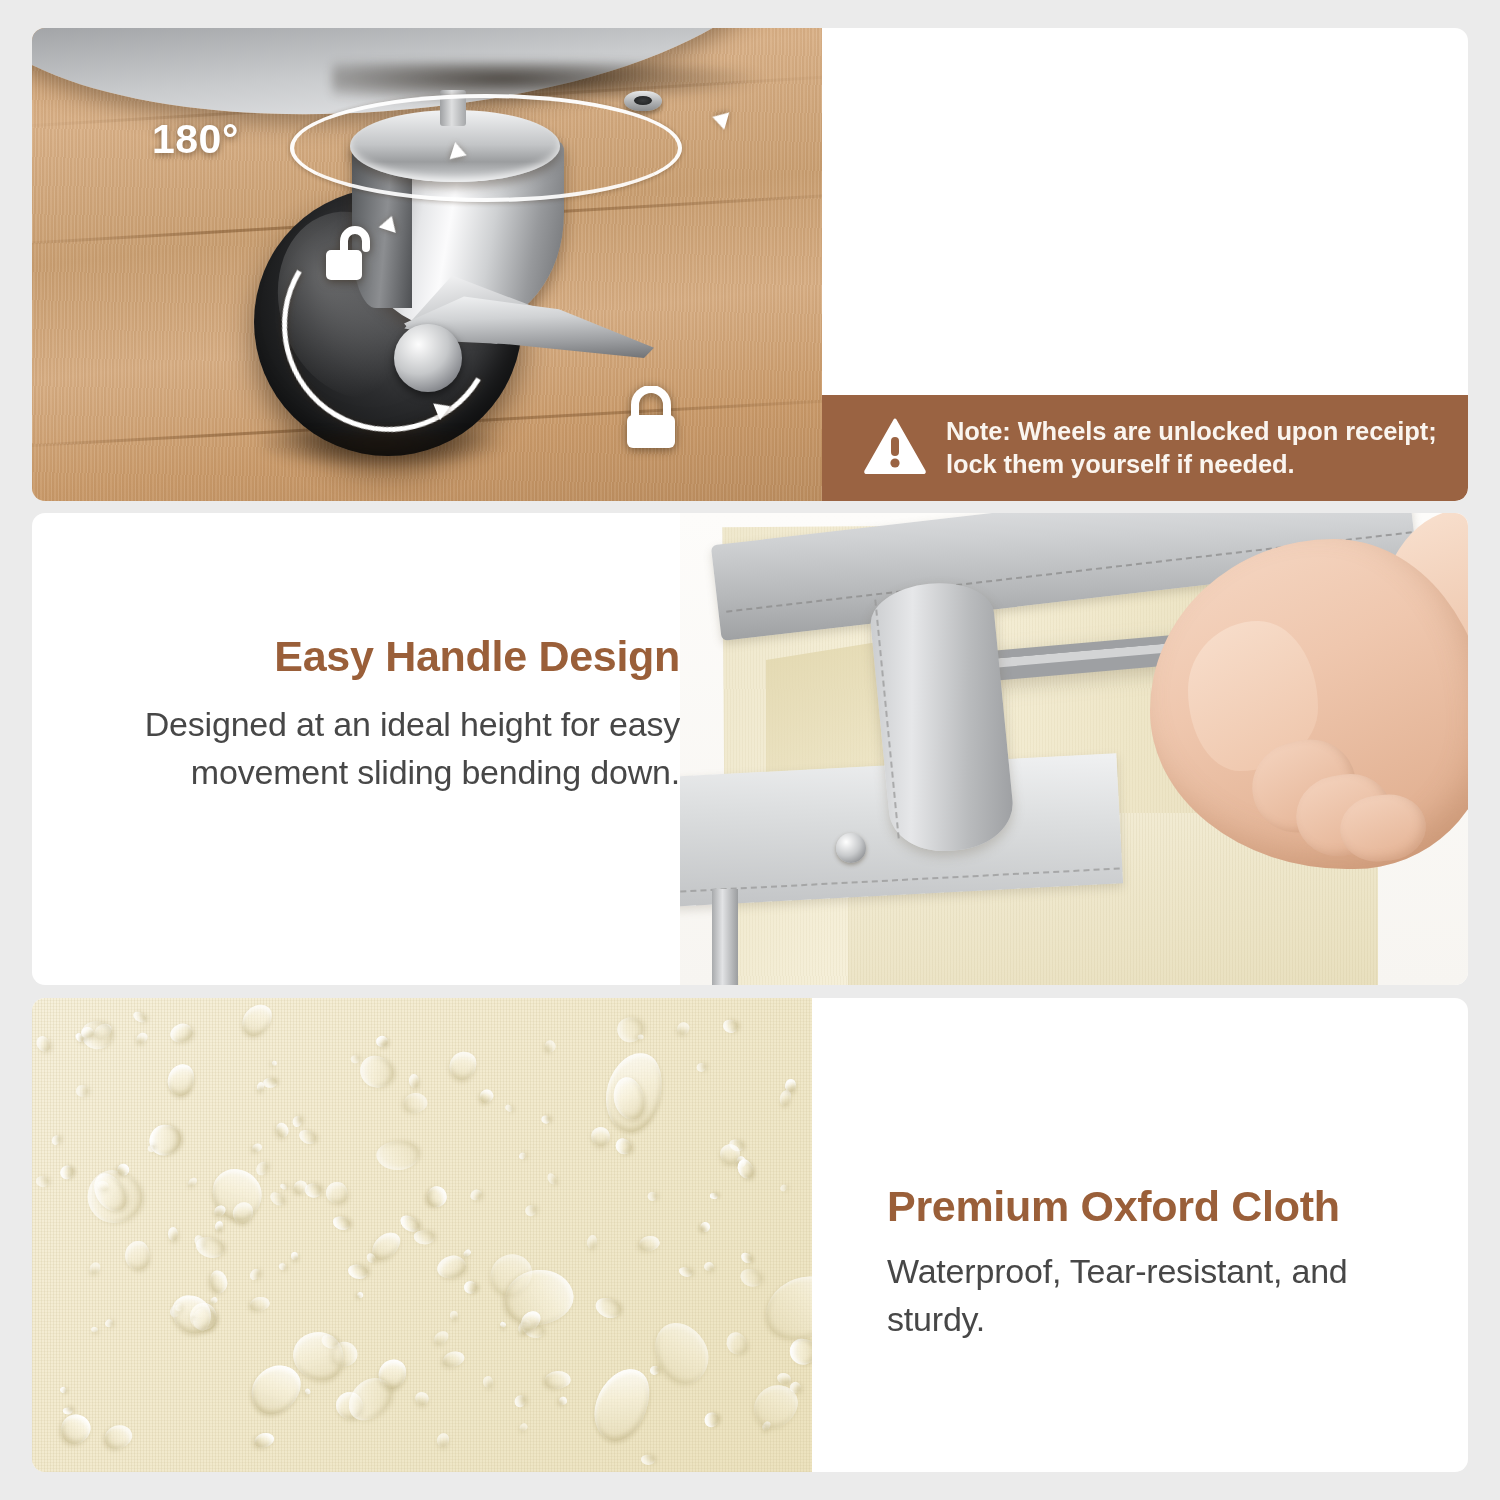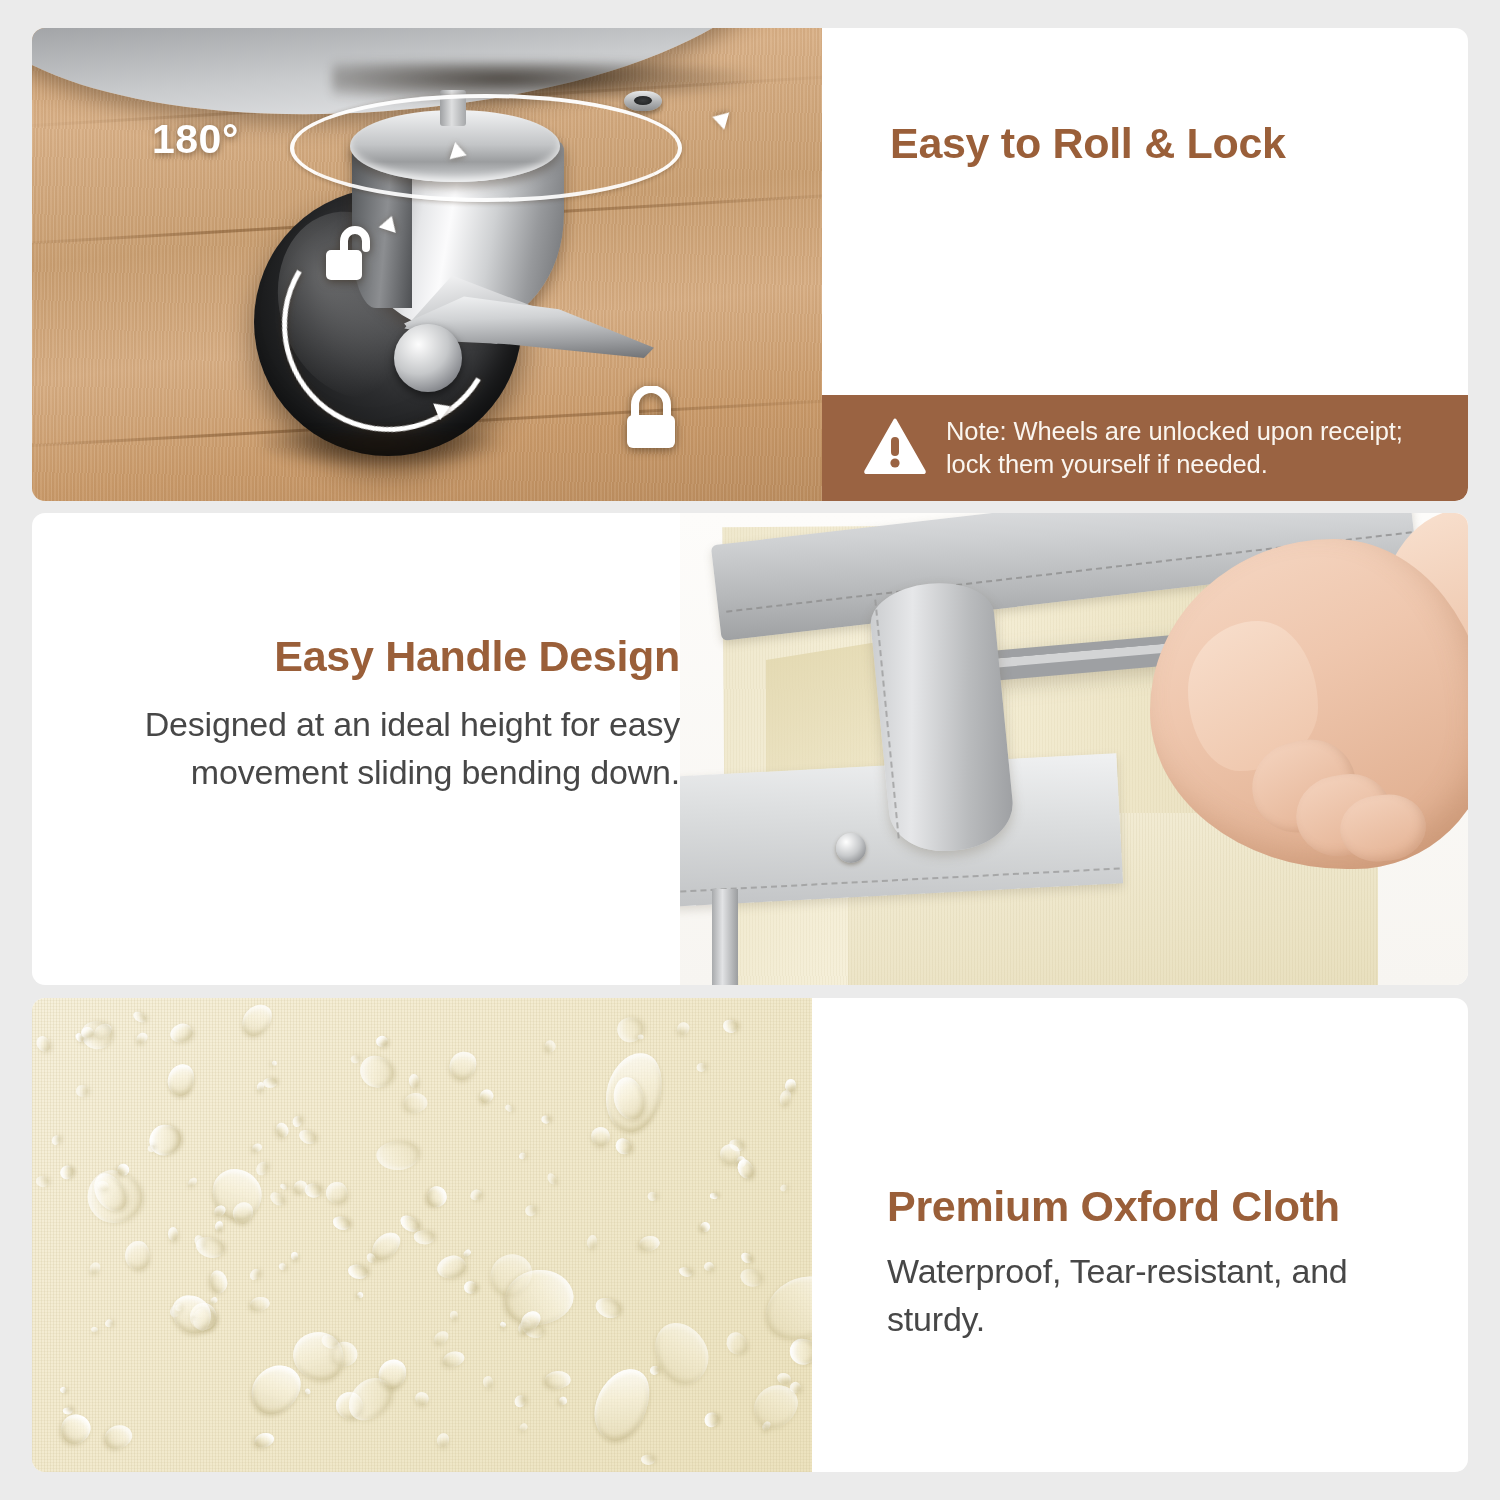--- a/index.html
+++ b/index.html
@@ -201,21 +201,21 @@
   
   .note-banner {
     position: absolute; left: 790px; bottom: 0; right: 0; height: 106px;
     background: #9a6342;
     border-radius: 0 0 13px 0;
     display: flex; align-items: center; gap: 20px;
     padding: 0 22px 0 42px;
   }
   .warn-tri { flex: 0 0 auto; }
   .note-text {
-    color: #faf5ef; font-size: 25.5px; font-weight: normal;
+    color: #faf5ef; font-size: 25.5px; font-weight: bold;
     line-height: 1.28; letter-spacing: -0.1px;
   }
 
   
   #panel-side-handle { left: 32px; top: 513px; width: 1436px; height: 472px; }
 
   .p2-text {
     position: absolute; left: 58px; top: 120px; width: 590px;
     text-align: right;
   }
@@ -422,21 +422,20 @@
 
       <div class="lock-glyph lock-closed">
         <svg width="58" height="68" viewBox="0 0 58 68">
           <path d="M13 30 L13 19 A16 16 0 0 1 45 19 L45 30" fill="none" stroke="#ffffff" stroke-width="8" stroke-linecap="round"></path>
           <rect x="5" y="29" width="48" height="33" rx="6" fill="#ffffff"></rect>
         </svg>
       </div>
     </div>
 
     <div class="p1-text">
-      <h2 class="heading">Easy to Roll &amp; Lock</h2>
     </div>
 
     <div class="note-banner">
       <span class="warn-tri">
         <svg width="62" height="56" viewBox="0 0 62 56">
           <path d="M31 2 L60 53 Q61 55 58 55 L4 55 Q1 55 2 53 Z" fill="#ffffff" stroke="#ffffff" stroke-width="3" stroke-linejoin="round"></path>
           <rect x="27" y="19" width="8" height="19" rx="4" fill="#9a6342"></rect>
           <circle cx="31" cy="45" r="4.6" fill="#9a6342"></circle>
         </svg>
       </span>

